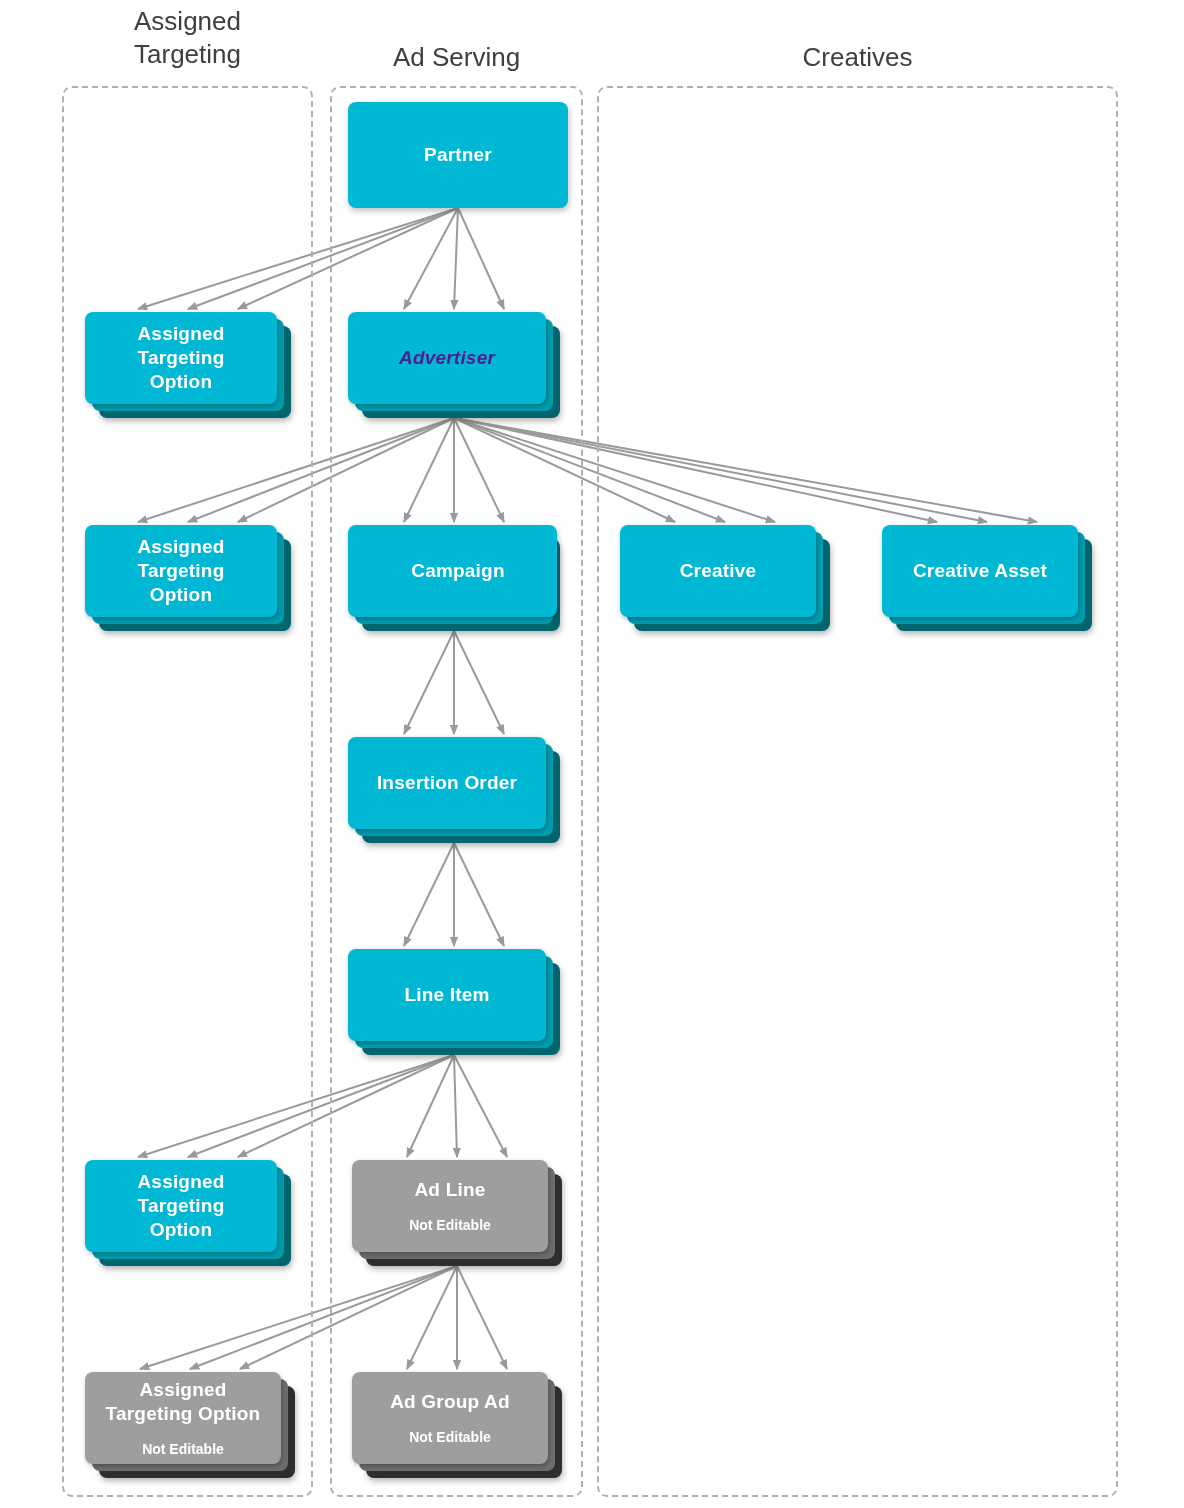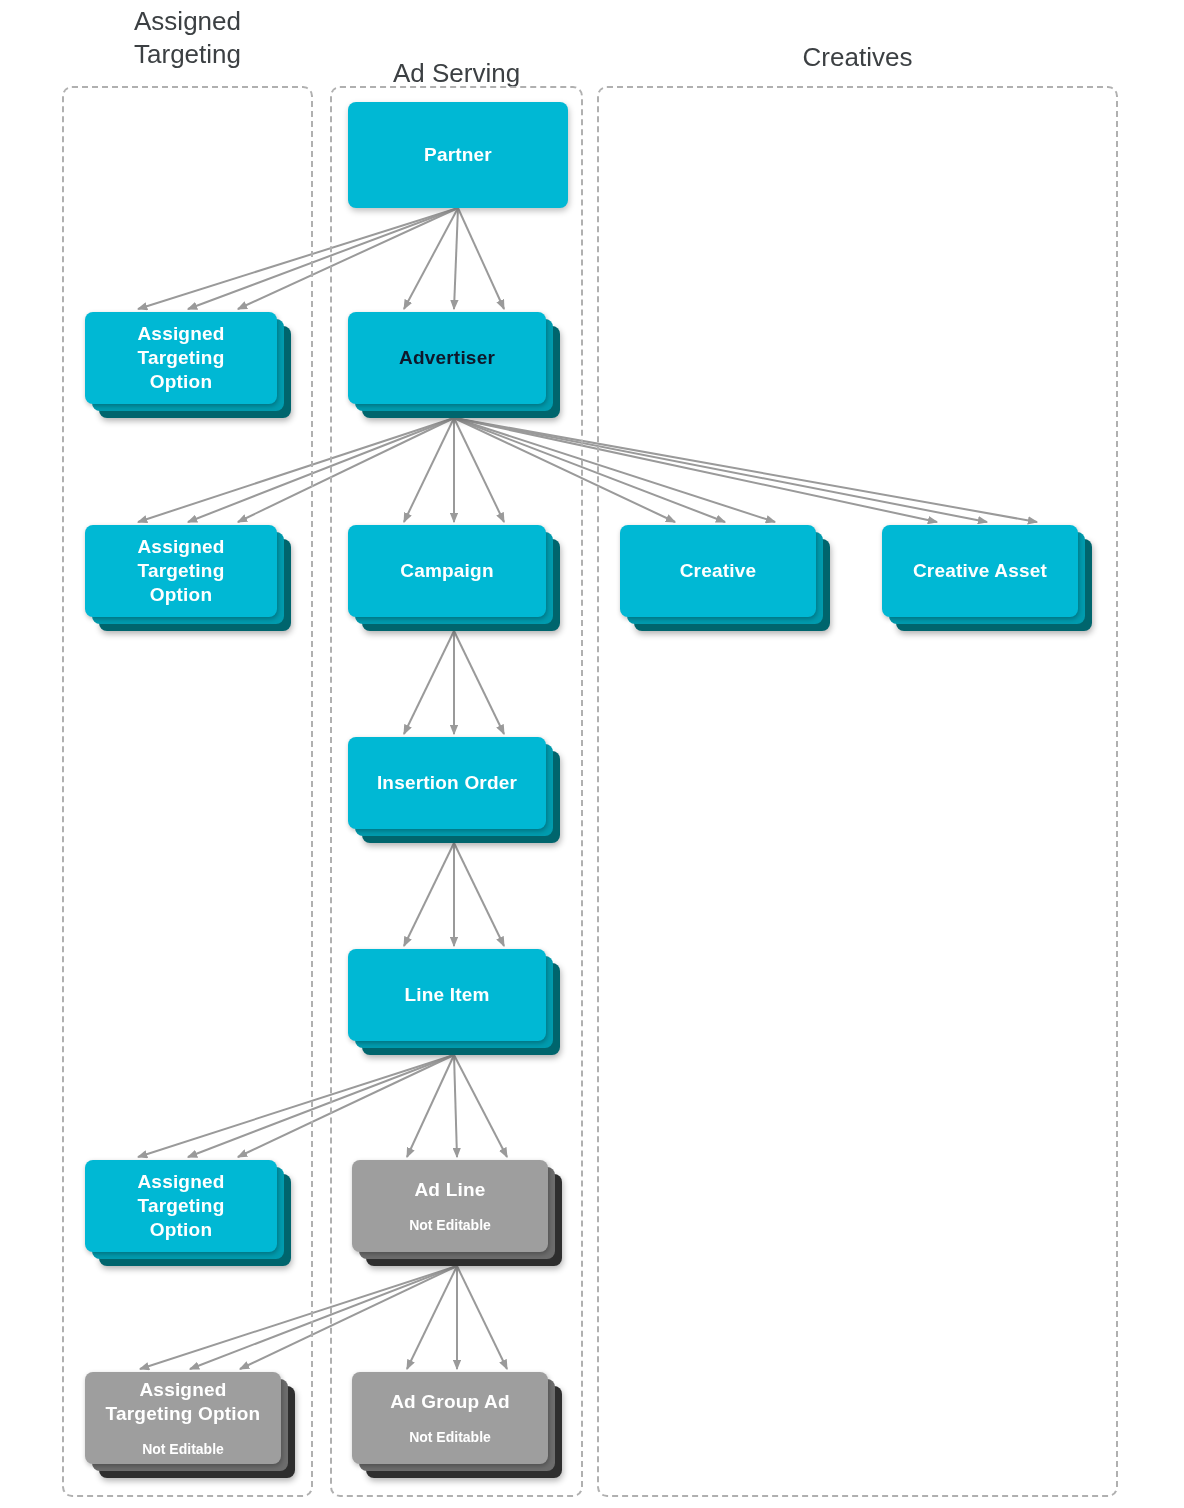--- a/index.html
+++ b/index.html
@@ -72,21 +72,21 @@
       <line x1="457" y1="1266" x2="190" y2="1369" stroke="#9a9a9a" stroke-width="2" marker-end="url(#arrowhead)"></line>
       <line x1="457" y1="1266" x2="240" y2="1369" stroke="#9a9a9a" stroke-width="2" marker-end="url(#arrowhead)"></line>
       <line x1="457" y1="1266" x2="407" y2="1369" stroke="#9a9a9a" stroke-width="2" marker-end="url(#arrowhead)"></line>
       <line x1="457" y1="1266" x2="457" y2="1369" stroke="#9a9a9a" stroke-width="2" marker-end="url(#arrowhead)"></line>
       <line x1="457" y1="1266" x2="507" y2="1369" stroke="#9a9a9a" stroke-width="2" marker-end="url(#arrowhead)"></line>
     </svg>
   <div id="col-layer">
       <div class="col-title" style="left: 62px; top: 5px; width: 251px; color: rgb(60, 64, 67);">Assigned
 Targeting</div>
       <div class="col-box" style="left: 62px; top: 86px; width: 251px; height: 1411px; border-color: rgb(176, 176, 176);"></div>
-      <div class="col-title" style="left: 330px; top: 41px; width: 253px; color: rgb(60, 64, 67); margin-top: 16px;">Ad Serving</div>
+      <div class="col-title" style="left: 330px; top: 41px; width: 253px; color: rgb(60, 64, 67);">Ad Serving</div>
       <div class="col-box" style="left: 330px; top: 86px; width: 253px; height: 1411px; border-color: rgb(176, 176, 176);"></div>
       <div class="col-title" style="left: 597px; top: 41px; width: 521px; color: rgb(60, 64, 67);">Creatives</div>
       <div class="col-box" style="left: 597px; top: 86px; width: 521px; height: 1411px; border-color: rgb(176, 176, 176);"></div>
     </div>
   <div id="node-layer">
       <div class="node single" style="left: 348px; top: 102px; width: 176px; height: 106px;">
         <div class="face" style="width: 220px; height: 106px; background: rgb(0, 184, 212);">
           <div class="ttl" style="white-space: pre-line; color: rgb(255, 255, 255);">Partner</div>
         </div>
       </div>
@@ -96,36 +96,36 @@
         <div class="face" style="width: 192px; height: 92px; background: rgb(0, 184, 212);">
           <div class="ttl" style="white-space: pre-line; color: rgb(255, 255, 255);">Assigned
 Targeting
 Option</div>
         </div>
       </div>
       <div class="node" style="left: 348px; top: 312px; width: 212px; height: 106px;">
         <div class="layer" style="left: 14px; top: 14px; width: 198px; height: 92px; background: rgb(0, 101, 109); box-shadow: rgba(0, 0, 0, 0.3) 1px 3px 6px;"></div>
         <div class="layer" style="left: 7px; top: 7px; width: 198px; height: 92px; background: rgb(0, 156, 175);"></div>
         <div class="face" style="width: 198px; height: 92px; background: rgb(0, 184, 212);">
-          <div class="ttl" style="white-space: pre-line; color: #0f172a;">Advertiser</div>
+          <div class="ttl" style="white-space: pre-line; color: #4c1d95; font-style: italic;">Advertiser</div>
         </div>
       </div>
       <div class="node" style="left: 85px; top: 525px; width: 206px; height: 106px;">
         <div class="layer" style="left: 14px; top: 14px; width: 192px; height: 92px; background: rgb(0, 101, 109); box-shadow: rgba(0, 0, 0, 0.3) 1px 3px 6px;"></div>
         <div class="layer" style="left: 7px; top: 7px; width: 192px; height: 92px; background: rgb(0, 156, 175);"></div>
         <div class="face" style="width: 192px; height: 92px; background: rgb(0, 184, 212);">
           <div class="ttl" style="white-space: pre-line; color: rgb(255, 255, 255);">Assigned
 Targeting
 Option</div>
         </div>
       </div>
       <div class="node" style="left: 348px; top: 525px; width: 212px; height: 106px;">
         <div class="layer" style="left: 14px; top: 14px; width: 198px; height: 92px; background: rgb(0, 101, 109); box-shadow: rgba(0, 0, 0, 0.3) 1px 3px 6px;"></div>
         <div class="layer" style="left: 7px; top: 7px; width: 198px; height: 92px; background: rgb(0, 156, 175);"></div>
-        <div class="face" style="width: 198px; height: 92px; background: rgb(0, 184, 212);">
+        <div class="face" style="width: 198px; height: 92px; background: rgb(0, 184, 212); padding-left: 11px;">
           <div class="ttl" style="white-space: pre-line; color: rgb(255, 255, 255);">Campaign</div>
         </div>
       </div>
       <div class="node" style="left: 620px; top: 525px; width: 210px; height: 106px;">
         <div class="layer" style="left: 14px; top: 14px; width: 196px; height: 92px; background: rgb(0, 101, 109); box-shadow: rgba(0, 0, 0, 0.3) 1px 3px 6px;"></div>
         <div class="layer" style="left: 7px; top: 7px; width: 196px; height: 92px; background: rgb(0, 156, 175);"></div>
         <div class="face" style="width: 196px; height: 92px; background: rgb(0, 184, 212);">
           <div class="ttl" style="white-space: pre-line; color: rgb(255, 255, 255);">Creative</div>
         </div>
       </div>

